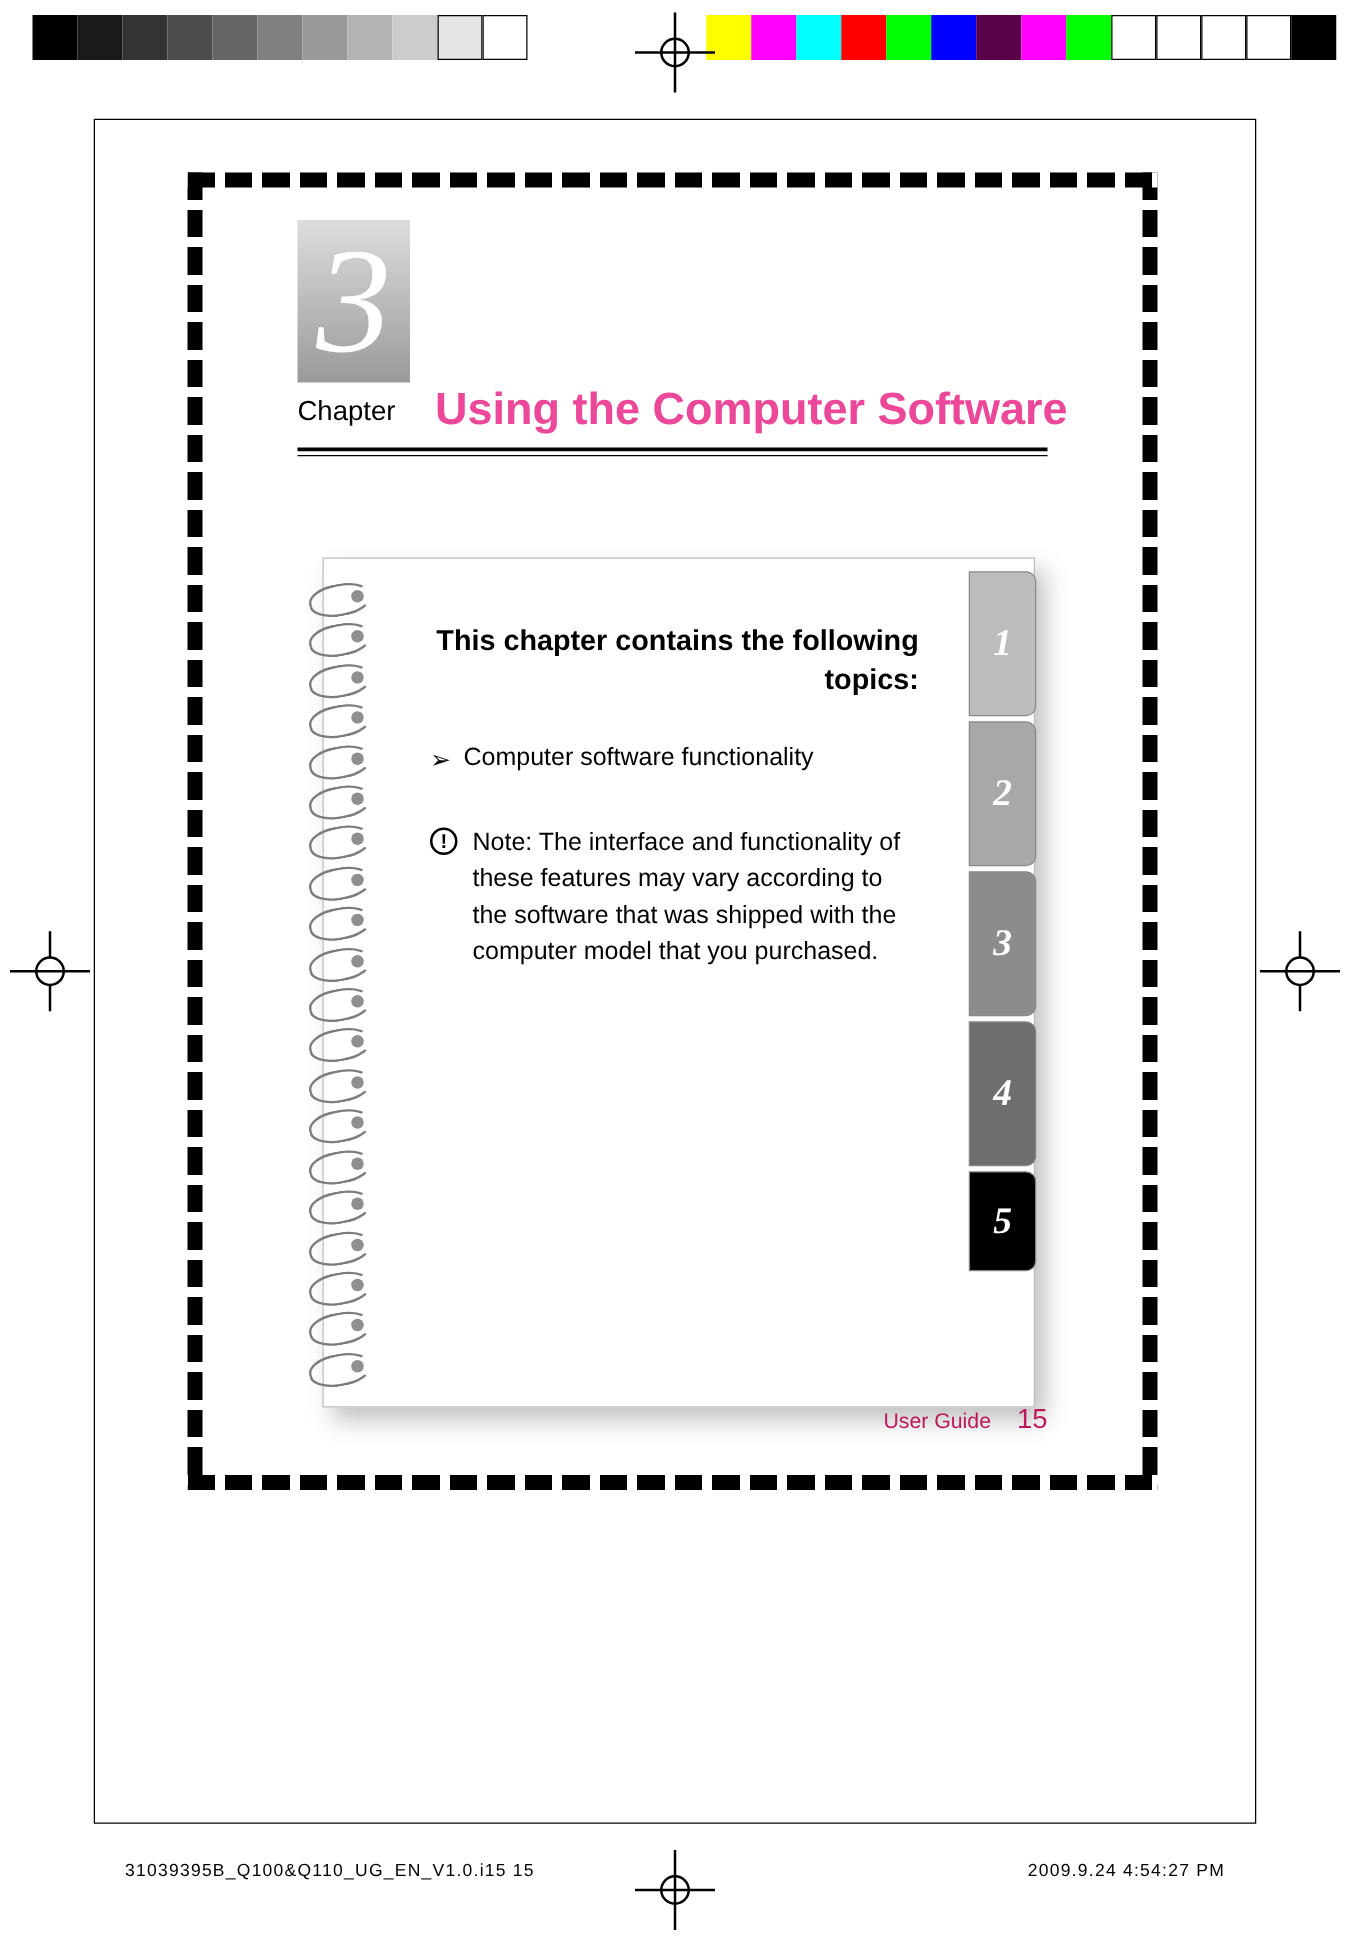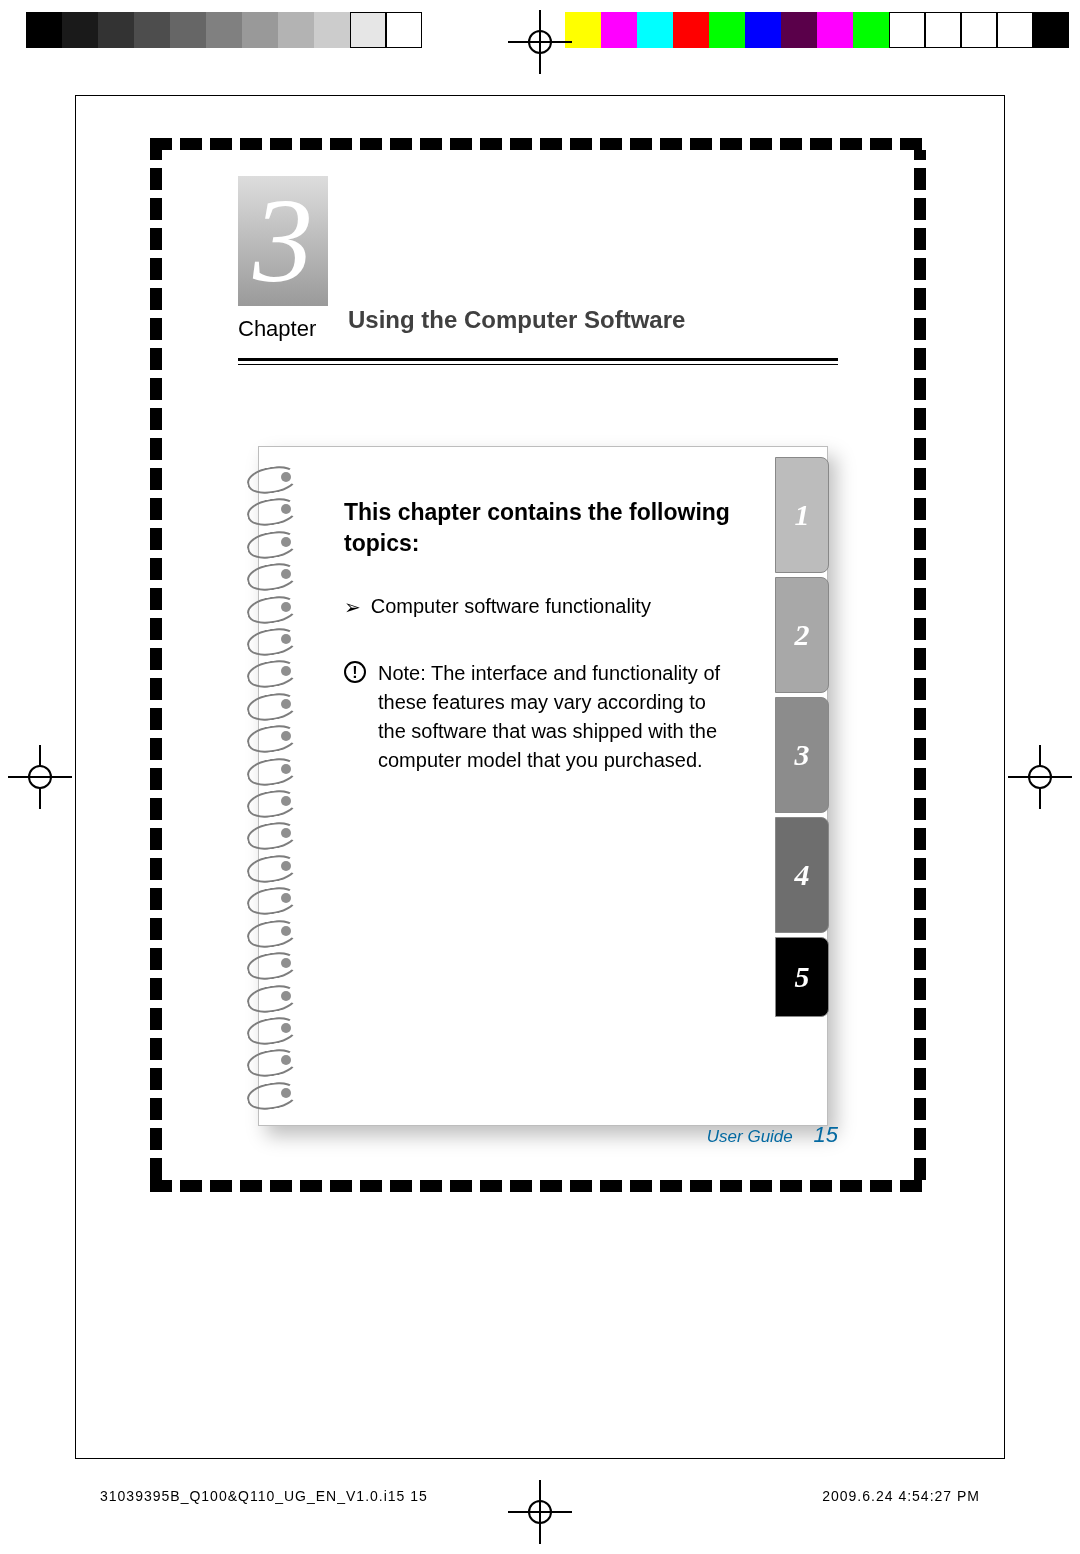--- a/index.html
+++ b/index.html
@@ -134,23 +134,23 @@
   }
   .chapter-word{
     position:absolute;
     left:60px; top:150px;
     font-size:22px;
     color:#000;
   }
   .chapter-title{
     position:absolute;
     left:170px; top:140px;
-    font-size:24px;
+    font-size:36px;
     font-weight:bold;
-    color:#404040;
+    color:#ec4899;
   }
   .chapter-rule{
     position:absolute;
     left:60px; right:60px;
     top:192px;
     border-top:3px solid #000;
     border-bottom:1px solid #000;
     height:7px;
   }
 
@@ -168,20 +168,21 @@
   .notebook-body{
     position:absolute;
     left:55px; right:12px; top:12px; bottom:12px;
     padding: 38px 80px 20px 30px;
   }
   .topics-heading{
     font-size:23px;
     font-weight:bold;
     line-height:1.35;
     margin-bottom:36px;
+    text-align:right;
   }
   .topic-row{
     font-size:20px;
     display:flex;
     gap:10px;
     margin-bottom:40px;
   }
   .arrow{font-family:Arial;}
   .note-row{
     display:flex;
@@ -255,22 +256,21 @@
   .t3{background:#8c8c8c;}
   .t4{background:#6e6e6e;}
   .t5{background:#000; height:80px;}
 
   
   .footer{
     position:absolute;
     right:60px;
     bottom:16px;
     font-size:17px;
-    color:#0369a1;
-    font-style:italic;
+    color:#be185d;
   }
   .footer .num{font-size:22px;margin-left:16px;}
 
   
   .jobline{
     position:absolute;
     left:100px; right:100px;
     bottom:50px;
     font-size:14px;
     letter-spacing:1px;
@@ -390,14 +390,14 @@
 
     <div class="footer">
       <span>User Guide</span>
       <span class="num">15</span>
     </div>
   </div>
 </div>
 
 <div class="jobline">
   <span>31039395B_Q100&amp;Q110_UG_EN_V1.0.i15   15</span>
-  <span>2009.6.24   4:54:27 PM</span>
+  <span>2009.9.24   4:54:27 PM</span>
 </div>
 
 </body></html>

